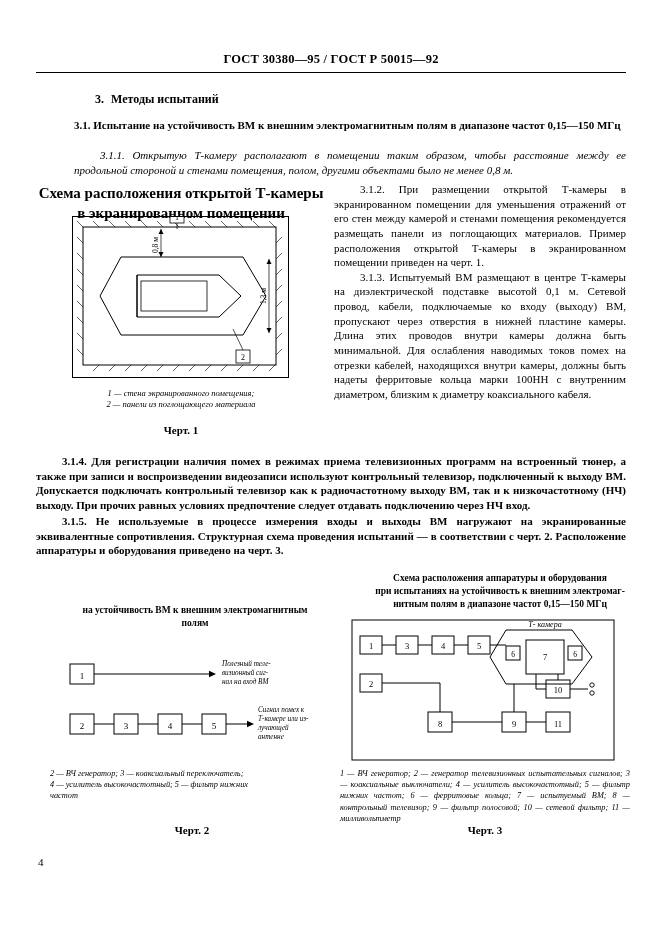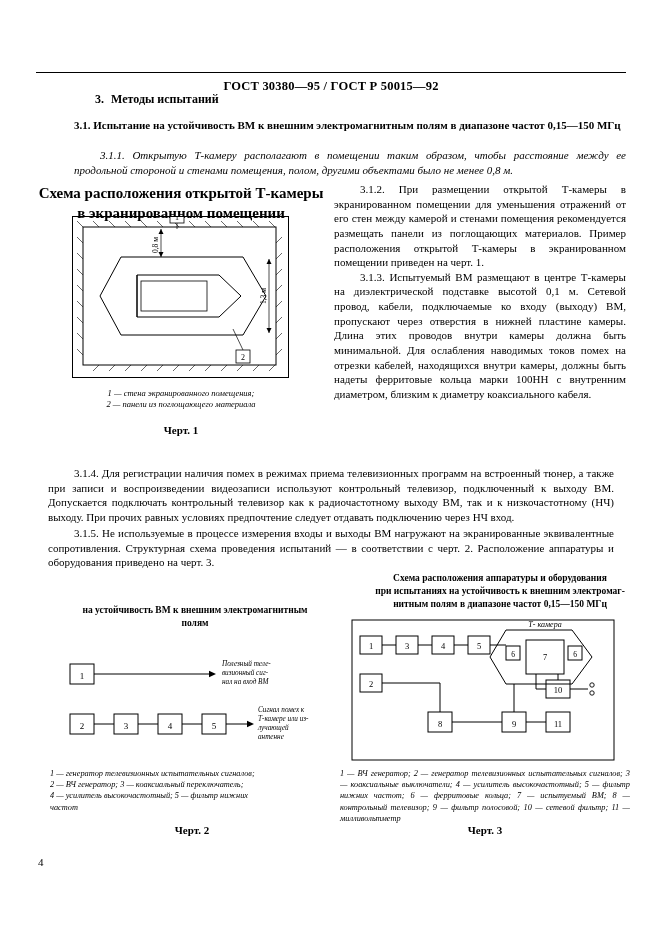--- a/index.html
+++ b/index.html
@@ -24,21 +24,20 @@
   }
   .hdr {
     position: absolute;
     top: 52px;
     left: 36px;
     width: 590px;
     text-align: center;
     font-size: 12.5px;
     font-weight: bold;
     letter-spacing: 0.2px;
-    margin-top: 27px;
   }
   .hdr-rule {
     position: absolute;
     top: 72px;
     left: 36px;
     width: 590px;
     height: 1px;
     background: #000;
   }
   .sec-title {
@@ -128,21 +127,21 @@
 
   
   .fullpara {
     position: absolute;
     left: 36px;
     width: 590px;
     font-size: 11px;
     line-height: 1.33;
     text-align: justify;
   }
-  .fullpara p { margin: 12px; text-indent: 26px; }
+  .fullpara p { margin: 0; text-indent: 26px; font-weight: bold; }
   #p314 { top: 454px; }
   #p315 { top: 514px; }
 
   
   .fig2-cap {
     position: absolute;
     top: 604px;
     left: 60px;
     width: 270px;
     text-align: center;
@@ -438,21 +437,20 @@
       <circle cx="252" cy="81" r="2.2" fill="none" stroke="#000" stroke-width="0.9"></circle>
       <line x1="206" y1="77" x2="196" y2="77" stroke="#000" stroke-width="1"></line>
       <line x1="196" y1="77" x2="196" y2="62" stroke="#000" stroke-width="1"></line>
 
       <line x1="218" y1="62" x2="218" y2="68" stroke="#000" stroke-width="1"></line>
       <line x1="174" y1="72" x2="174" y2="100" stroke="#000" stroke-width="1"></line>
     </svg>
   </div>
 
   <div class="fig2-legend">
-    <div>1 — генератор телевизионных испытательных сигналов;</div>
     <div>2 — ВЧ генератор; 3 — коаксиальный переключатель;</div>
     <div>4 — усилитель высокочастотный; 5 — фильтр нижних</div>
     <div>частот</div>
   </div>
 
   <div class="fig3-legend">1 — ВЧ генератор; 2 — генератор телевизионных испытательных сигналов; 3 — коаксиальные выключатели; 4 — усилитель высокочастотный; 5 — фильтр нижних частот; 6 — ферритовые кольца; 7 — испытуемый ВМ; 8 — контрольный телевизор; 9 — фильтр полосовой; 10 — сетевой фильтр; 11 — милливольтметр</div>
 
   <div class="fig2-num">Черт. 2</div>
   <div class="fig3-num">Черт. 3</div>
 

